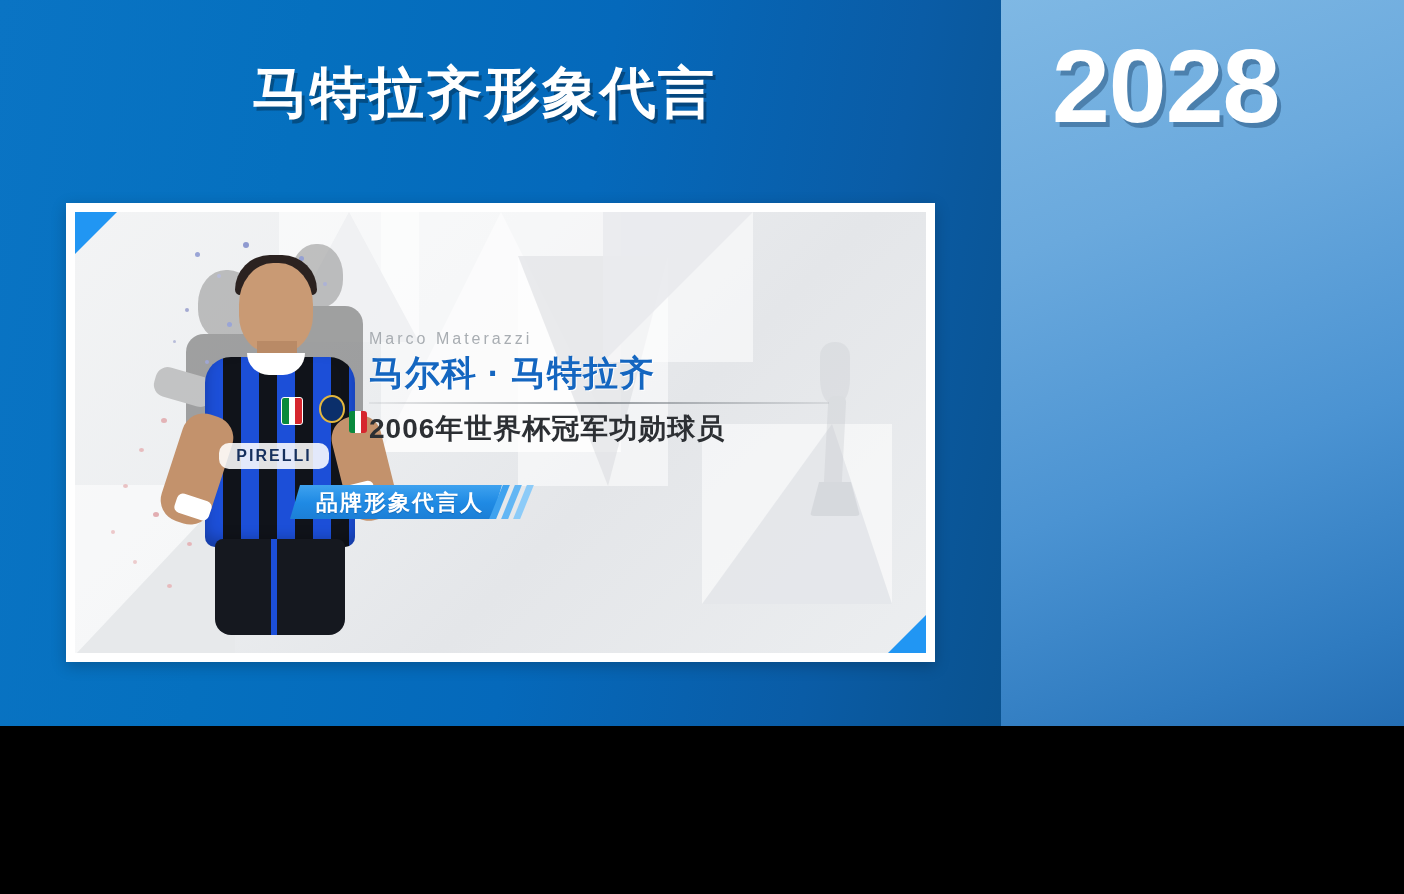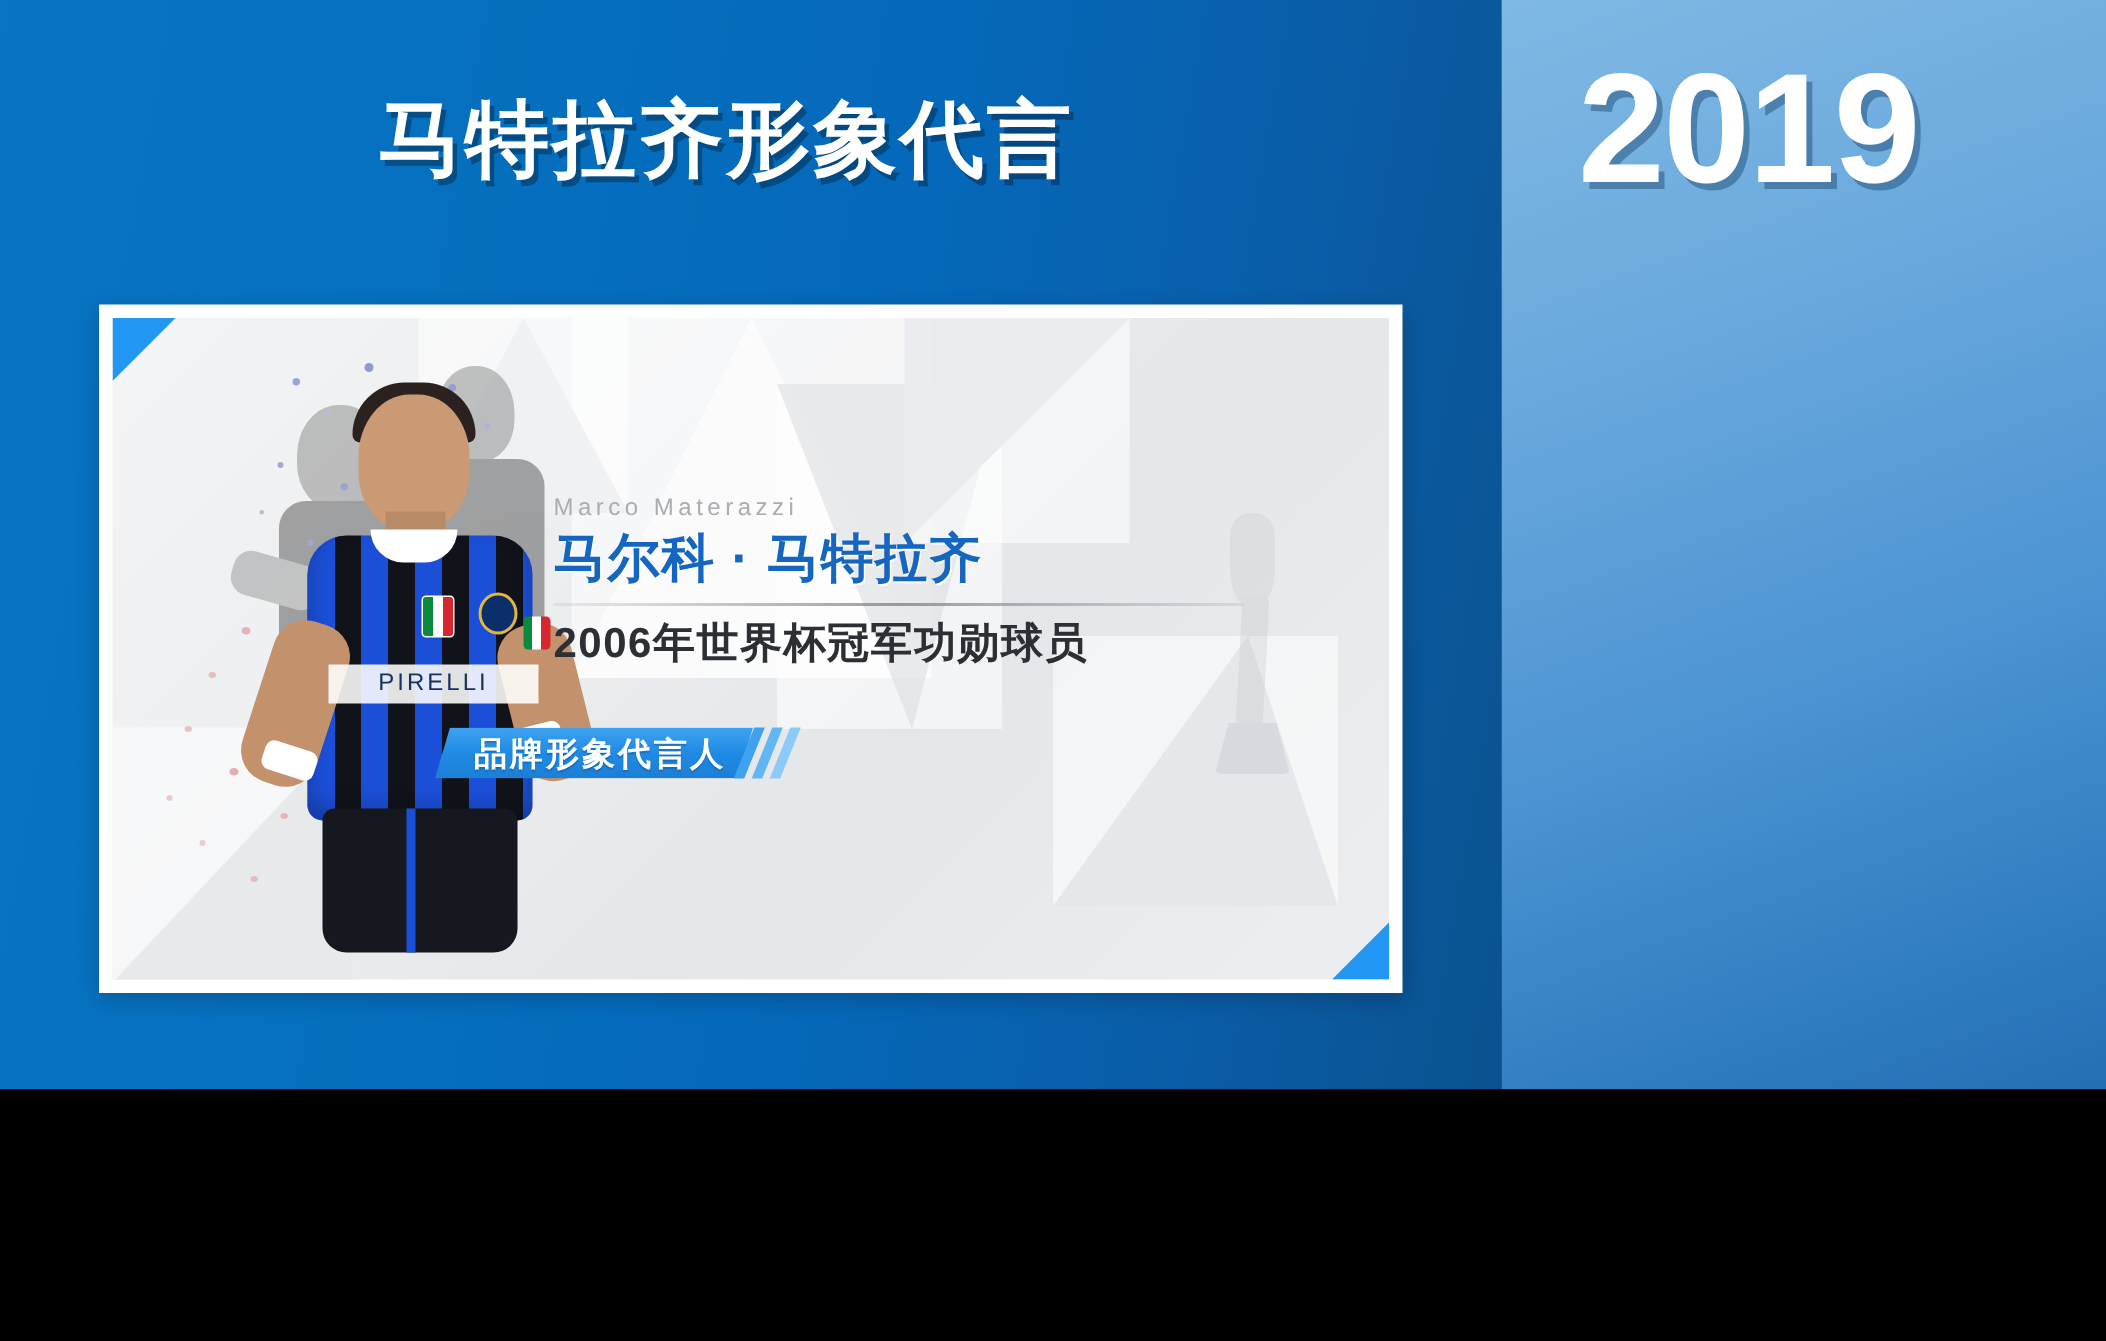--- a/index.html
+++ b/index.html
@@ -198,29 +198,29 @@
     box-shadow: inset 0 -8px 14px rgba(0,0,0,0.25);
   }
   .p-collar {
     position: absolute; left: 94px; top: 108px;
     width: 58px; height: 22px;
     background: #ffffff;
     border-radius: 0 0 28px 28px;
   }
   .p-sponsor {
     position: absolute; left: 66px; top: 198px;
-    width: 140px; height: 26px;
+    width: 110px; height: 26px;
     background: rgba(255,255,255,0.88);
     color: #16305e;
     font-size: 16px;
-    font-weight: 400;
+    font-weight: 700;
     letter-spacing: 2px;
     text-align: center;
     line-height: 26px;
-    border-radius: 0;
+    border-radius: 10px;
   }
   .p-badge-a {
     position: absolute; left: 128px; top: 152px;
     width: 20px; height: 26px;
     border-radius: 3px;
     background: linear-gradient(90deg, #0a8a3d 33%, #ffffff 33% 66%, #d6262e 66%);
     border: 1px solid #ffffff;
   }
   .p-badge-b {
     position: absolute; left: 166px; top: 150px;
@@ -396,21 +396,21 @@
 <div id="stage">
 
   <div class="slide">
 
     <div class="left-panel"></div>
 
     <div class="right-panel"></div>
 
     <div class="headline">马特拉齐形象代言</div>
 
-    <div class="year">2019</div>
+    <div class="year">2028</div>
 
     <div class="poster-frame">
       <div class="poster">
 
         <div class="facets">
           <i class="f1"></i>
             <i class="f2"></i>
             <i class="f3"></i>
           <i class="f4"></i>
             <i class="f5"></i>

